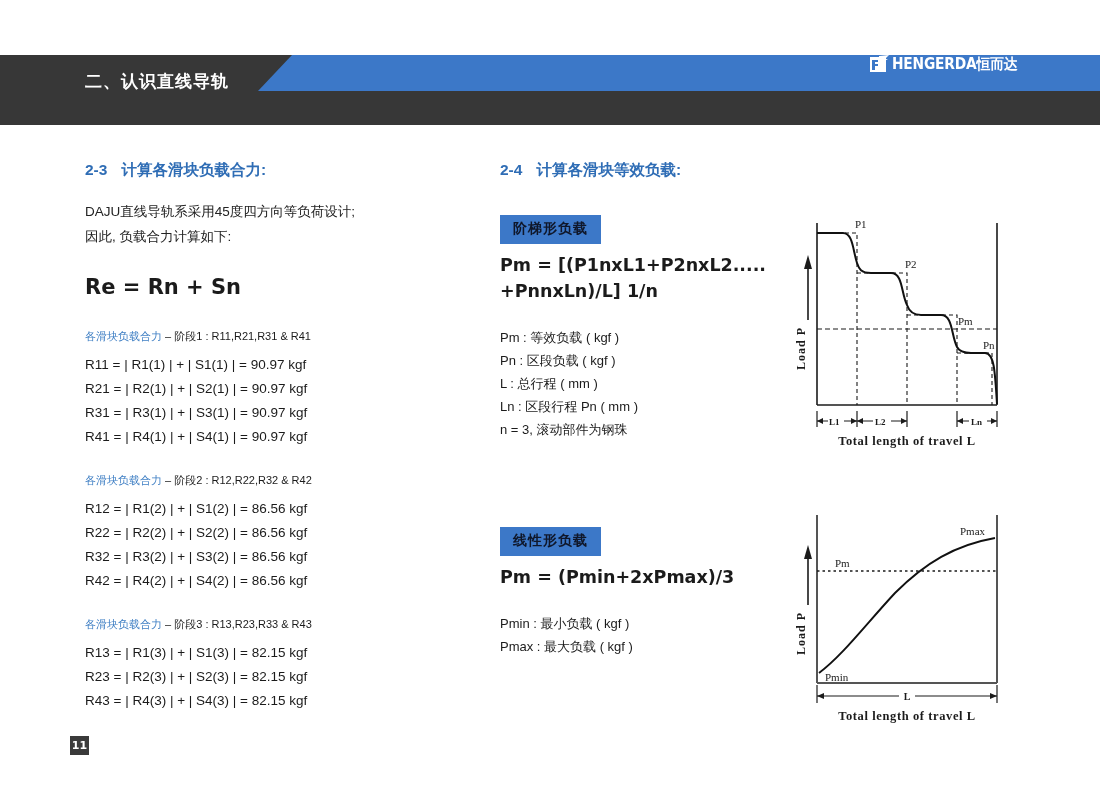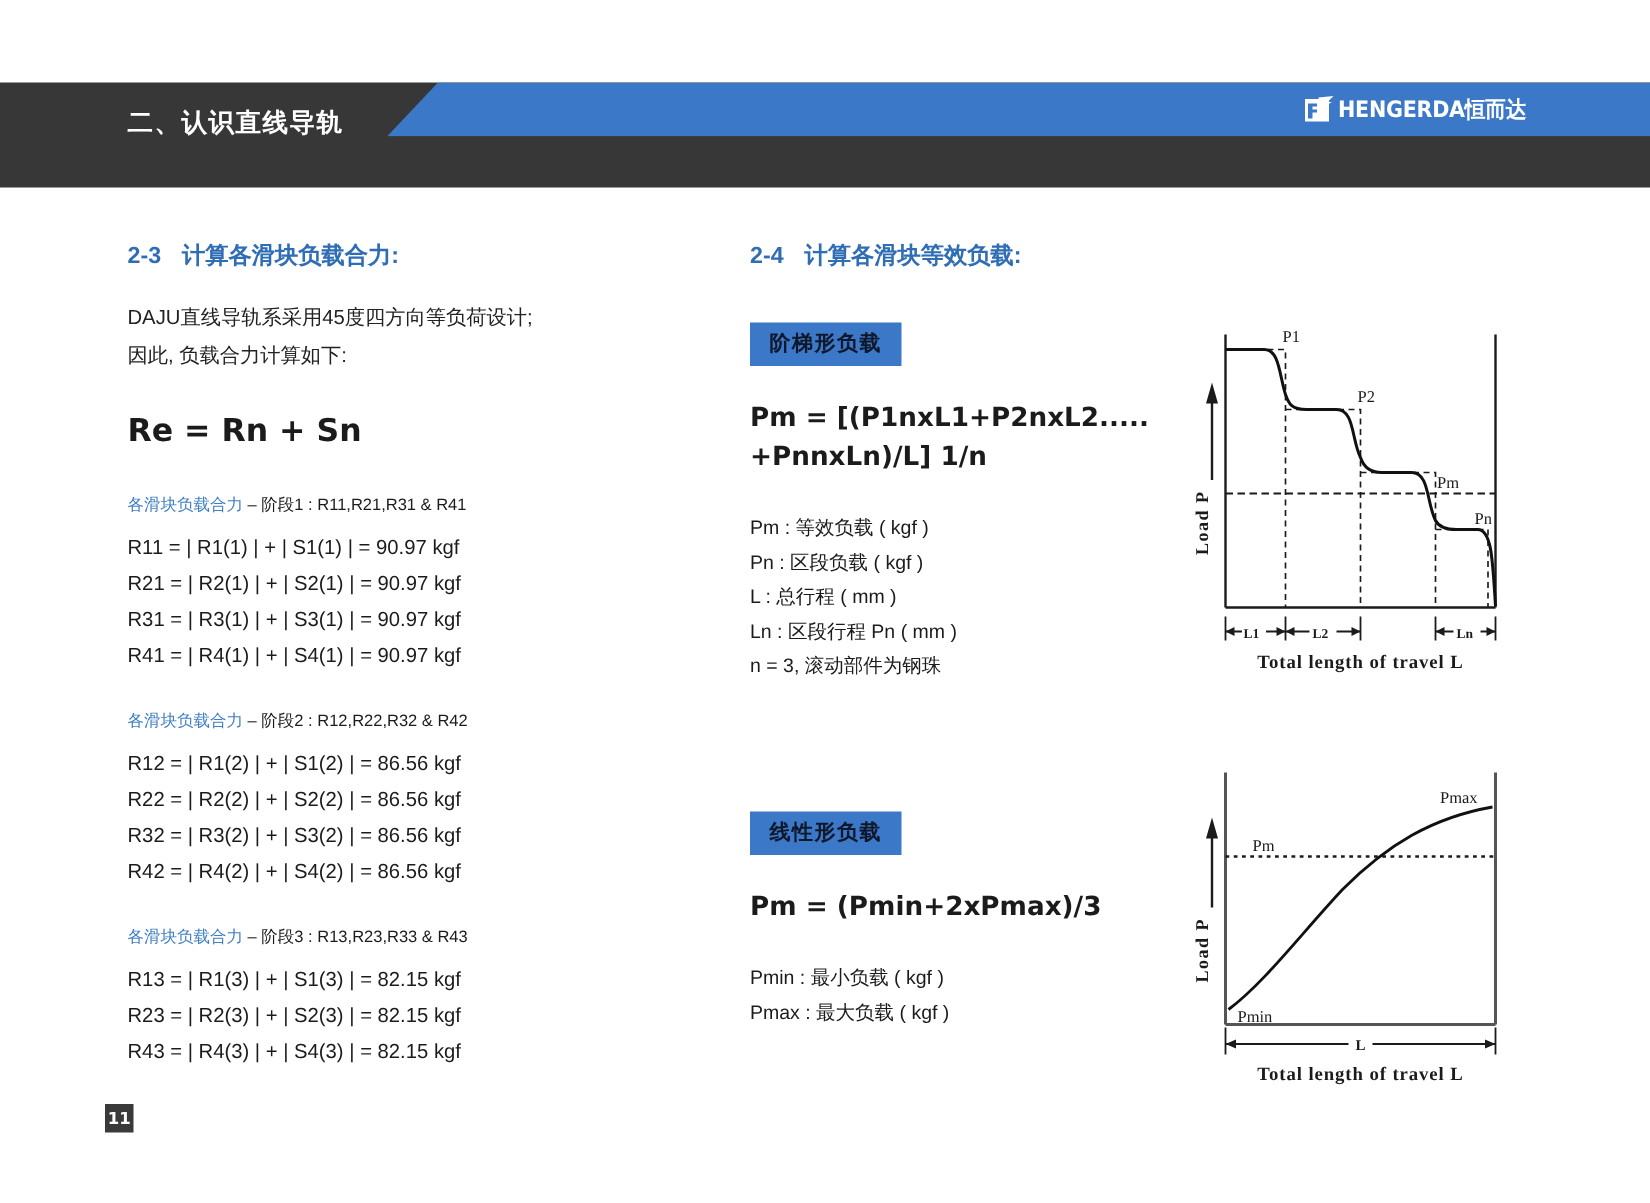--- a/index.html
+++ b/index.html
@@ -24,21 +24,21 @@
   }
   .header-title {
     position: absolute; left: 85px; top: 0; height: 53px;
     display: flex; align-items: center;
     color: #ffffff; font-size: 17px; font-weight: bold;
     letter-spacing: 1px;
     font-family: "DejaVu Sans", sans-serif;
   }
   .logo {
     position: absolute; right: 72px; top: 0; height: 36px;
-    display: flex; align-items: center; gap: 2px;
+    display: flex; gap: 2px;
   }
   .logo-mark { width: 20px; height: 19px; display:block; }
   .logo-text {
     color: #ffffff; font-size: 15px; font-weight: bold;
     letter-spacing: -0.2px;
     font-family: "DejaVu Sans", sans-serif;
     transform: scaleX(0.92);
     transform-origin: left center;
   }
 
@@ -68,21 +68,21 @@
   
   .rblock { position: relative; }
   .tag {
     display: inline-block; background: #3c78c8; color: #0f172a;
     font-size: 14px; font-weight: bold; padding: 5px 13px 6px 13px;
     letter-spacing: 1px;
   }
   .formula-r {
     font-size: 17.5px; font-weight: bold; color: #1b1b1b;
     line-height: 26px; font-family: "DejaVu Sans", sans-serif;
-    margin-top: 22px;
+    margin-top: 8px;
   }
   .legend { margin-top: 22px; font-size: 13px; color: #1b1b1b; line-height: 23px; }
 
   .chart-box { position: absolute; }
 
   
   .pageno {
     position: absolute; left: 70px; top: 736px;
     width: 19px; height: 19px; background: #3a3a3a; color: #fff;
     font-size: 11px; font-weight: bold;

